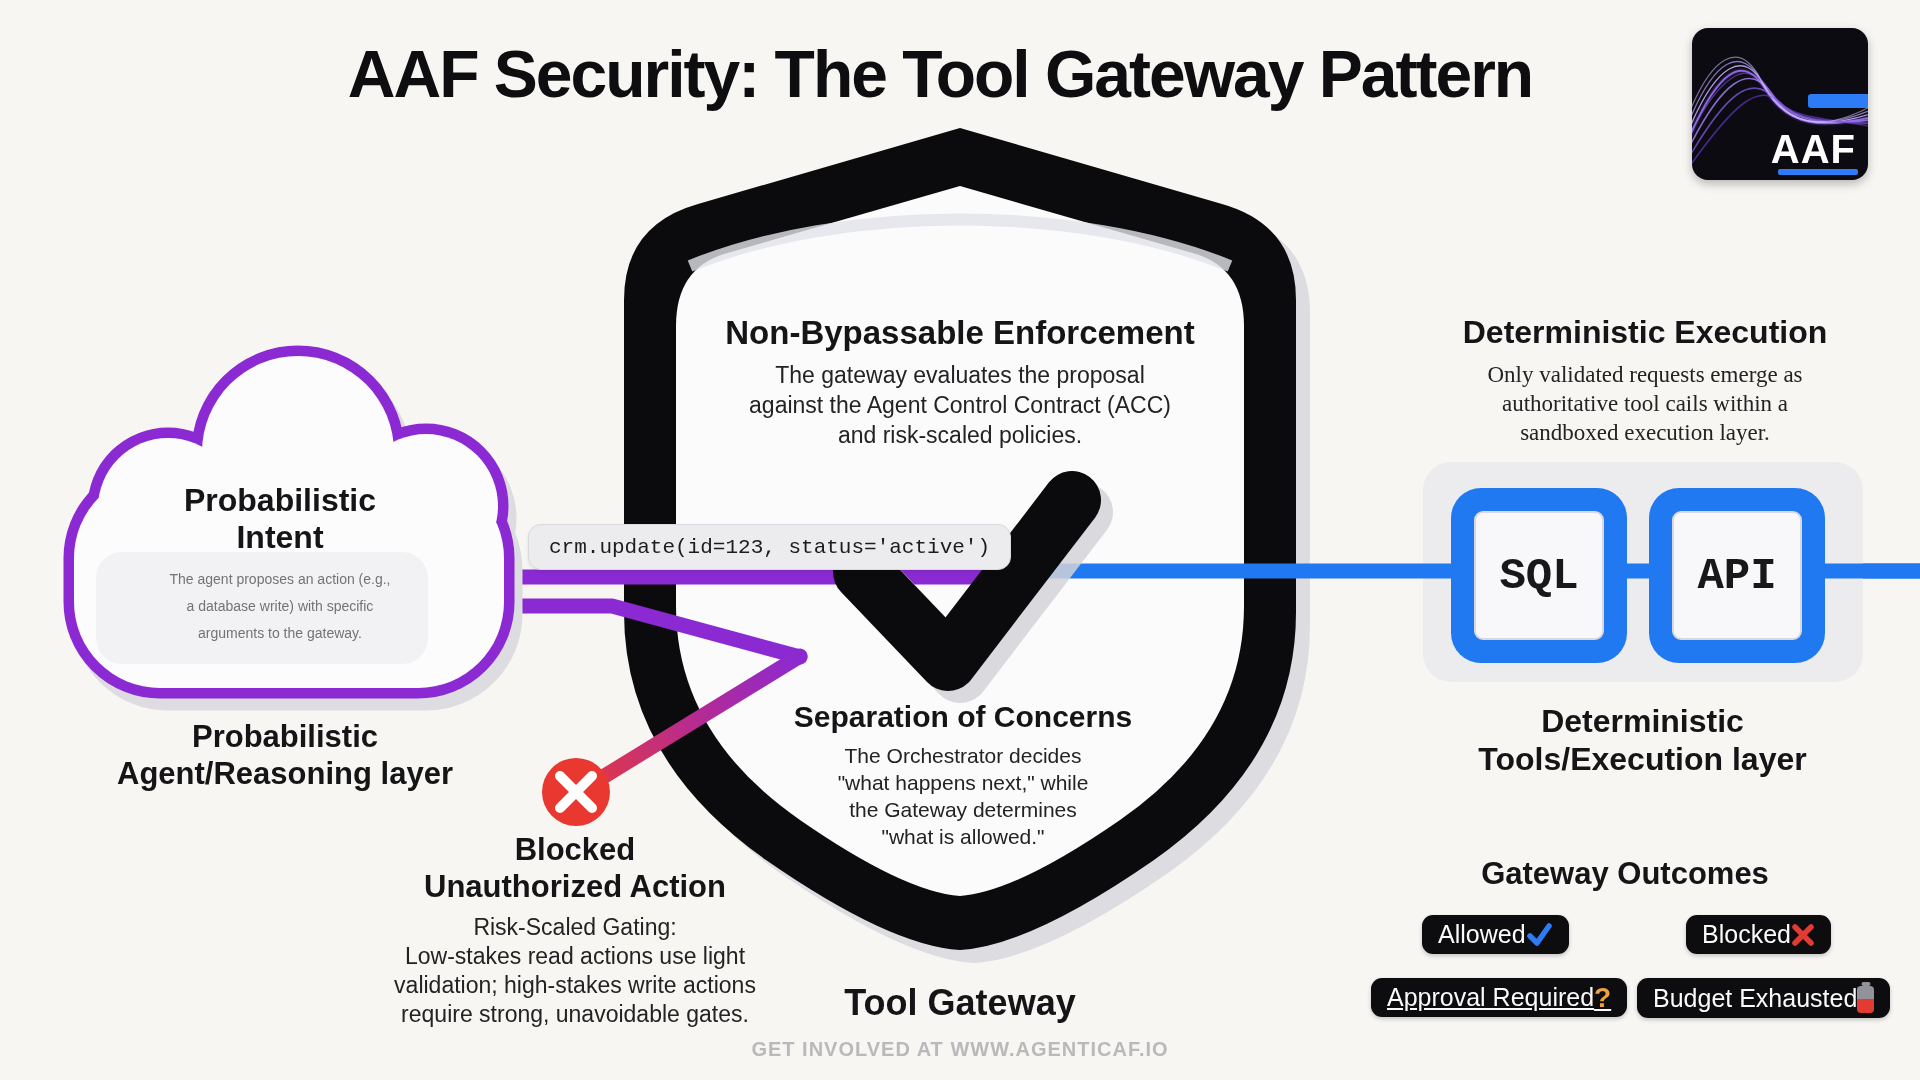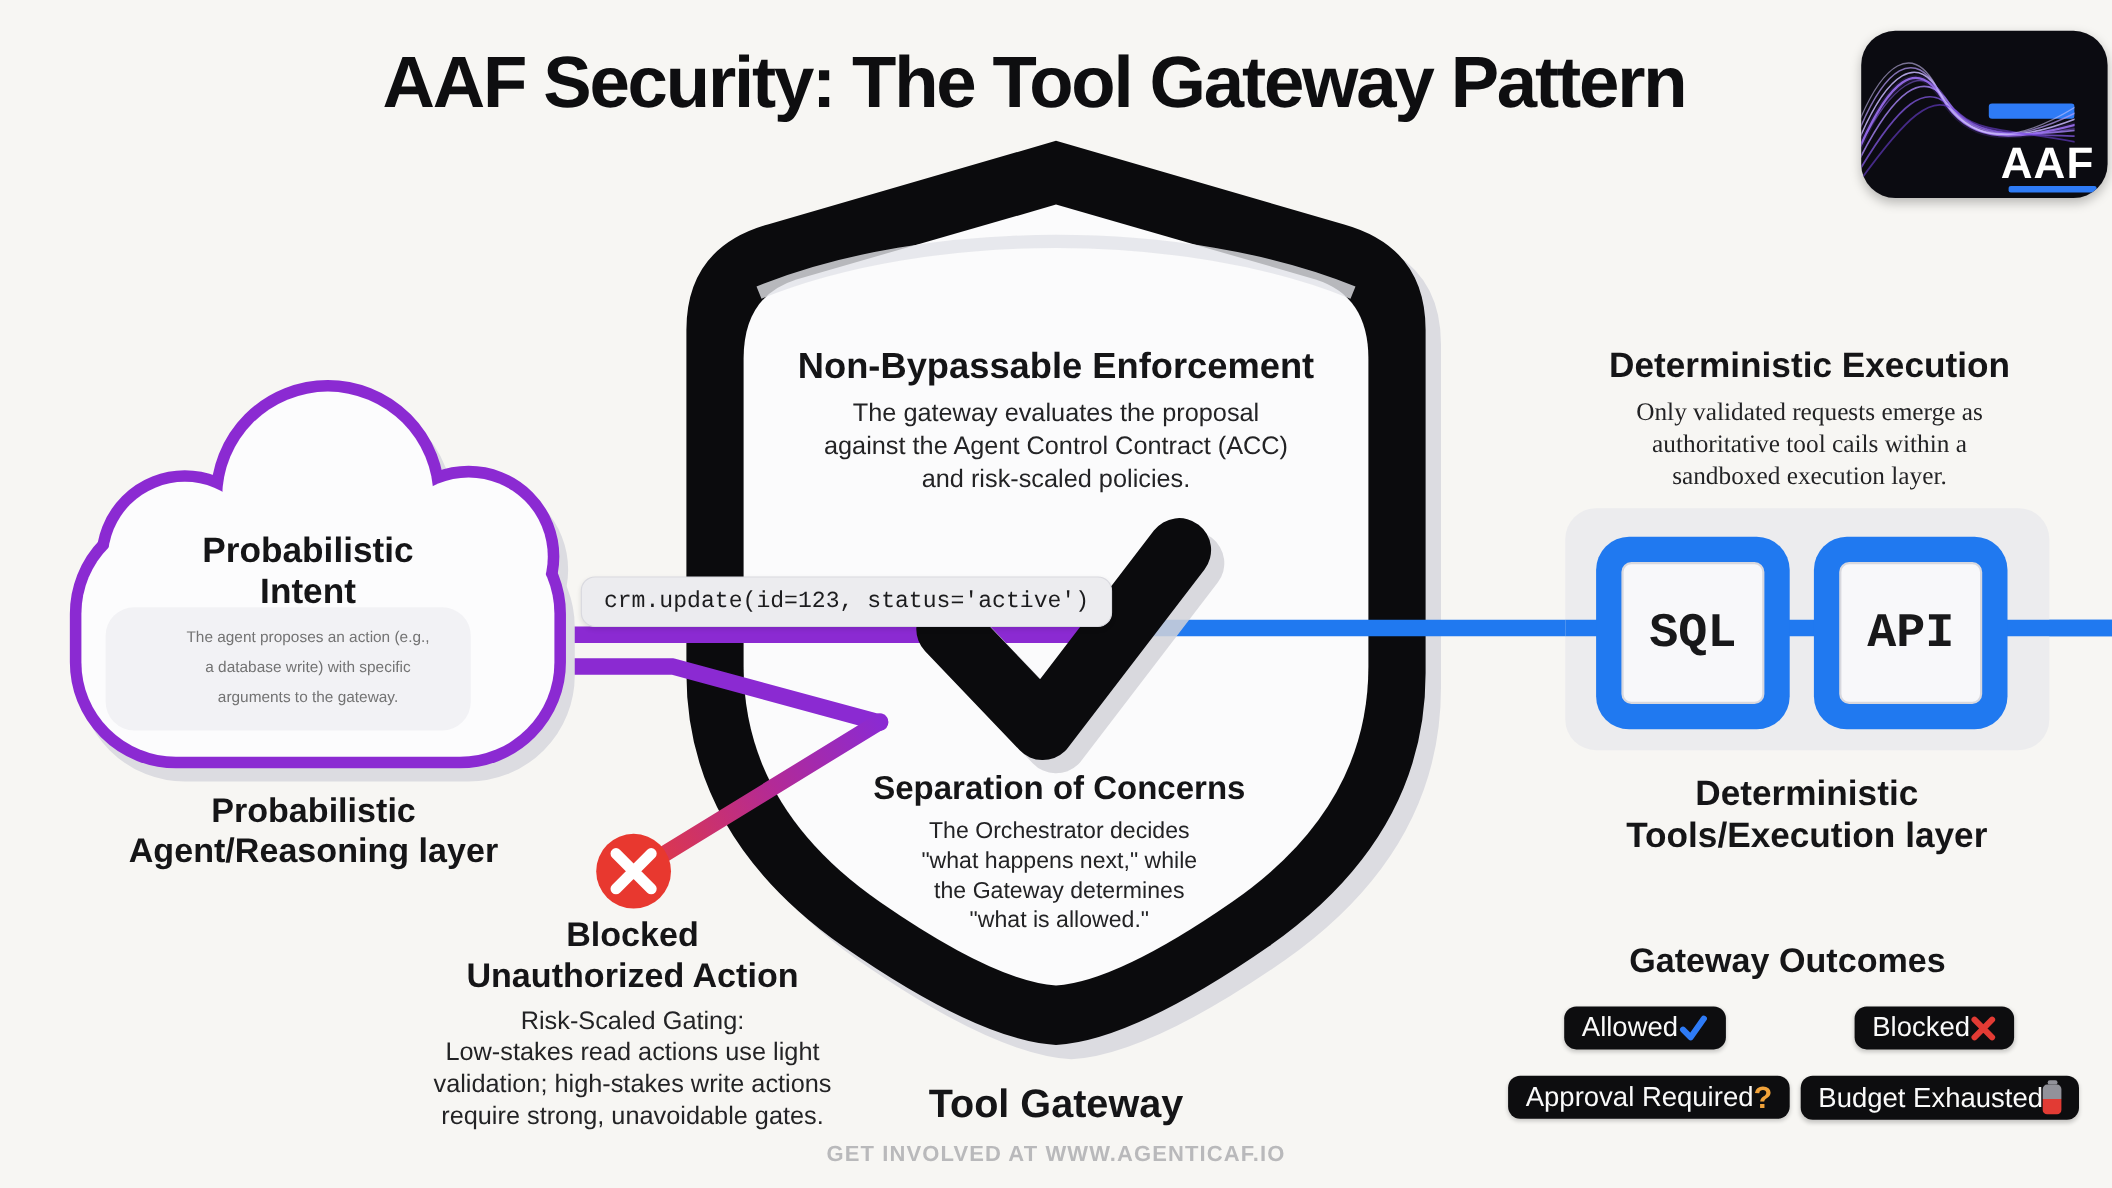--- a/index.html
+++ b/index.html
@@ -17,22 +17,22 @@
   svg{display:block;}
   .line-span{display:block;}
 
   .title{
     left:150px;top:36px;width:1580px;
     font-size:66px;font-weight:bold;letter-spacing:-2px;color:#0e0e10;
   }
 
   
   .logo{
-    left:1692px;top:28px;width:224px;height:152px;
-    background:#0b0b11;border-radius:31px;overflow:hidden;
+    left:1692px;top:28px;width:176px;height:152px;
+    background:#0b0b11;border-radius:16px;overflow:hidden;
     box-shadow:0 4px 10px rgba(0,0,0,0.25);
   }
   .logo-brand{
     position:absolute;right:12px;bottom:8px;
     font-size:40px;font-weight:bold;color:#ffffff;letter-spacing:1px;
   }
   .logo-underline{
     position:absolute;right:10px;bottom:5px;width:80px;height:6px;
     background:#2e7bf6;border-radius:2px;
   }
@@ -253,21 +253,21 @@
     </svg>
   </div>
 
   <div class="badge" style="left:1686px;top:915px;">
     <span>Blocked</span>
     <svg width="24" height="24" viewBox="0 0 24 24">
       <path d="M4 4 L20 20 M20 4 L4 20" stroke="#e23b34" stroke-width="5.5" stroke-linecap="round" fill="none"></path>
     </svg>
   </div>
 
-  <div class="badge" style="left:1371px;top:978px;">
+  <div class="badge" style="left:1371px;top:978px;text-decoration:underline;">
     <span>Approval Required</span>
     <span class="qmark">?</span>
   </div>
 
   <div class="badge" style="left:1637px;top:978px;">
     <span>Budget Exhausted</span>
     <span class="battery"></span>
   </div>
 
 </div>

